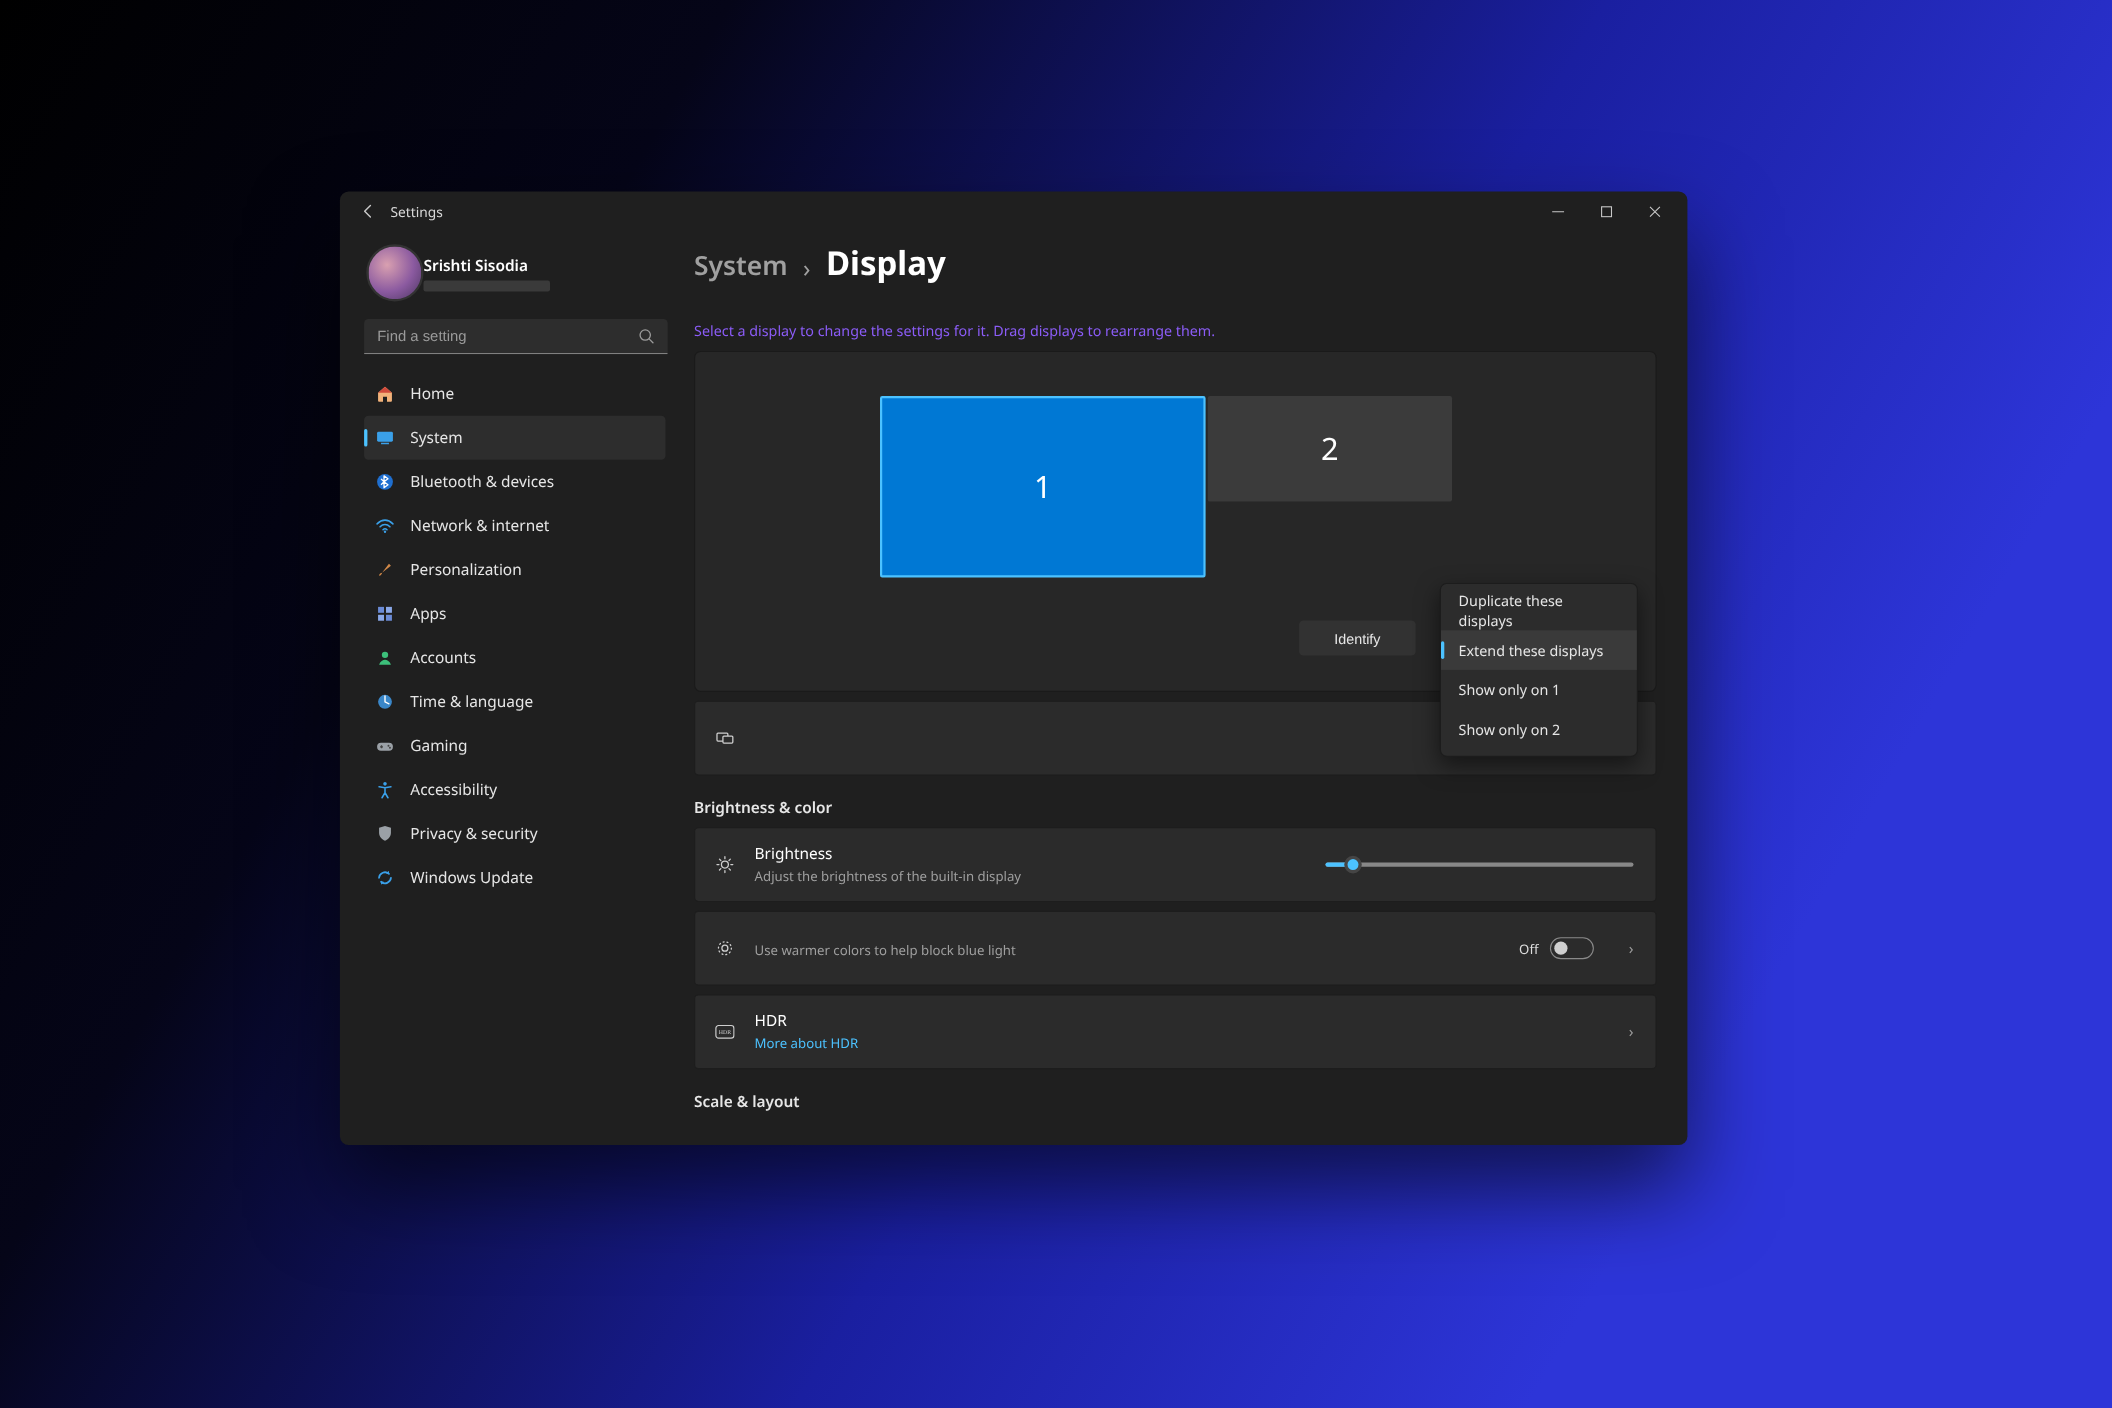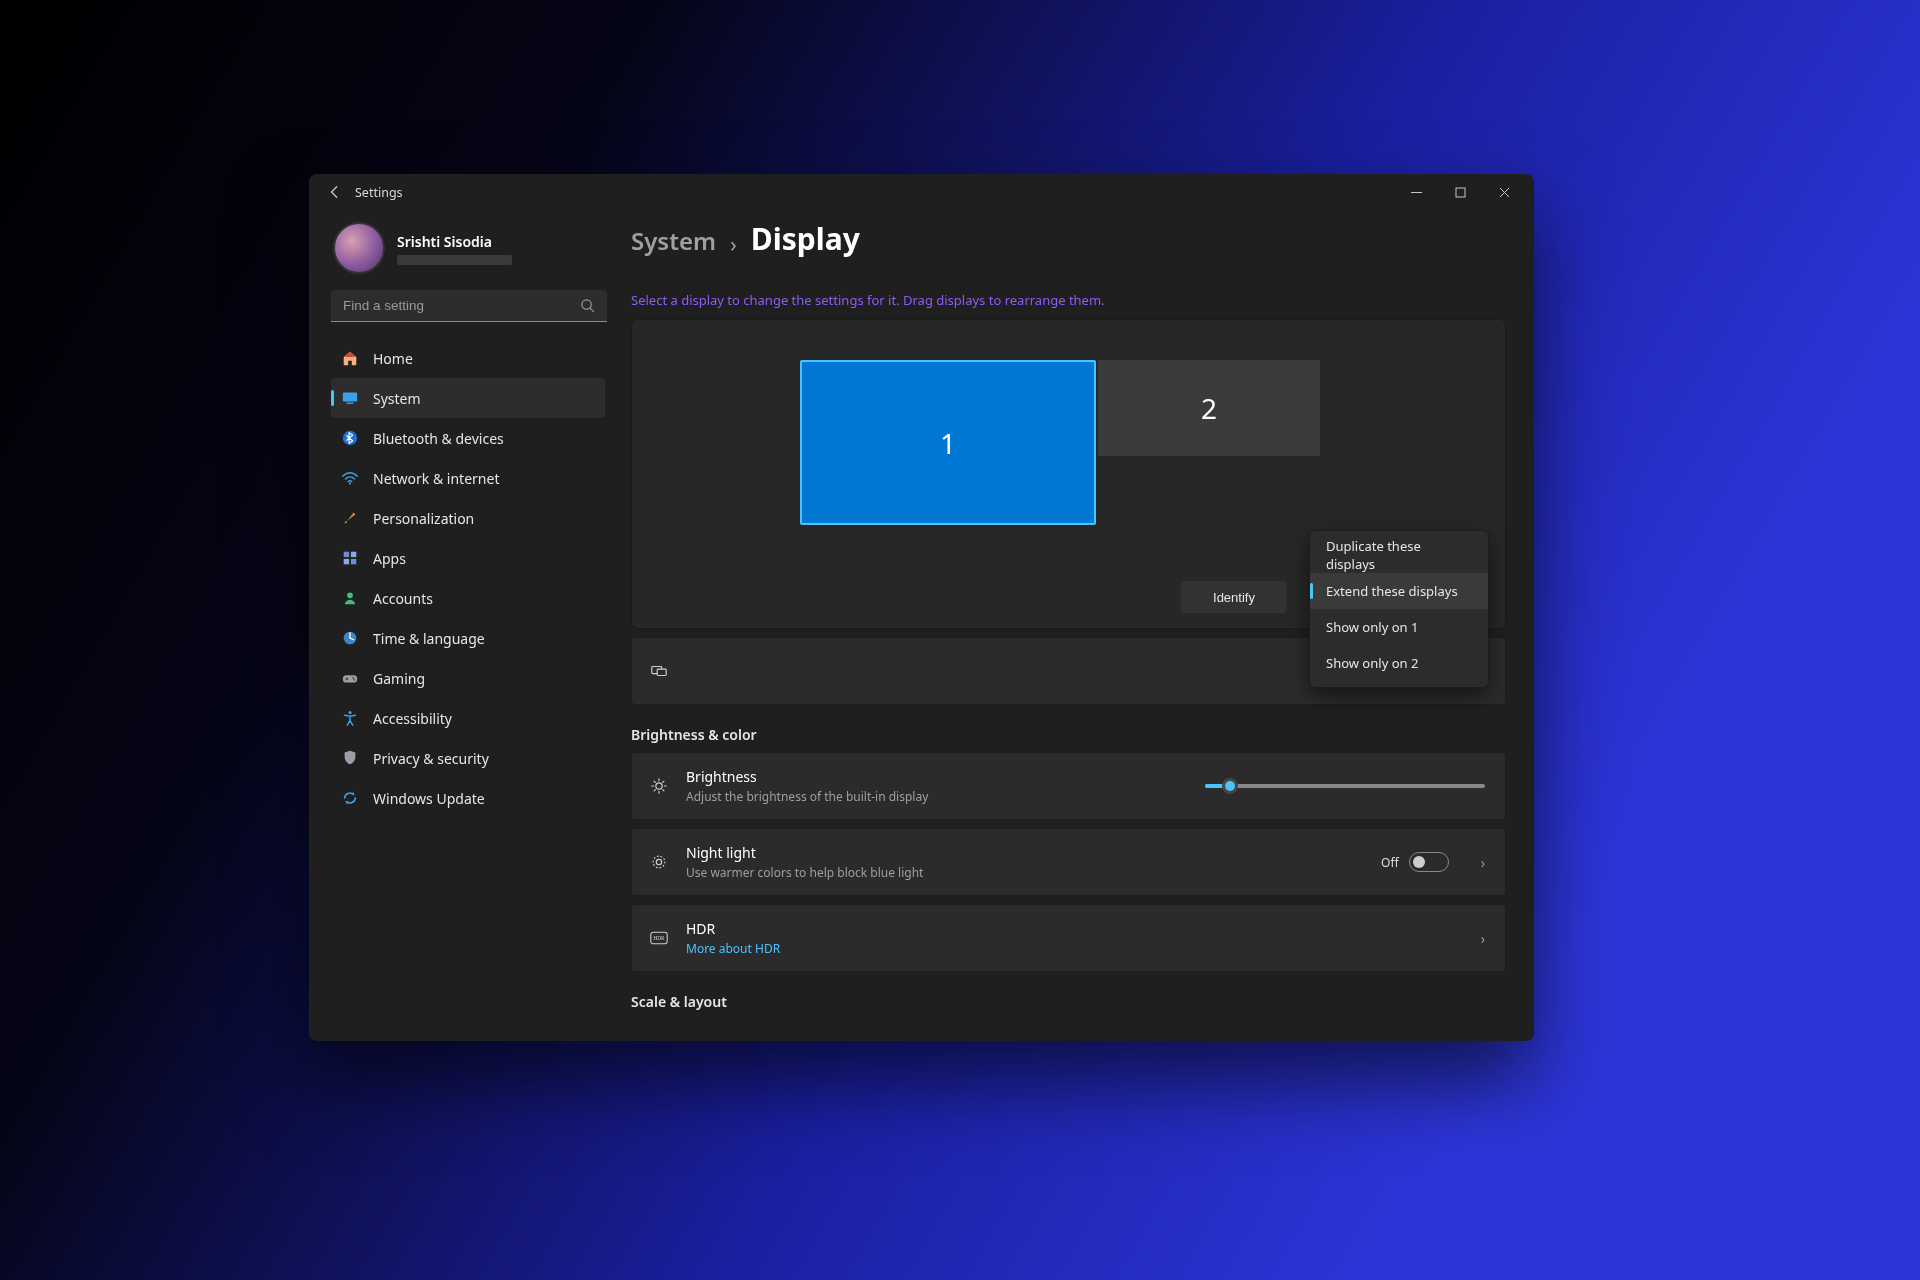--- a/index.html
+++ b/index.html
@@ -18,21 +18,21 @@
   
   .titlebar { height: 36px; display:flex; align-items:center; padding:0 8px; }
   .titlebar .back { width:24px; height:24px; display:flex; align-items:center; justify-content:center; margin:0 8px 0 6px; color:#ccc; cursor:pointer; }
   .titlebar .t-title { font-size:12.5px; color:#d8d8d8; }
   .titlebar .spacer { flex:1; }
   .win-btn { width:44px; height:36px; display:flex; align-items:center; justify-content:center; color:#c8c8c8; }
   .win-btn svg { stroke:#c8c8c8; }
   
   .body { display:flex; height: calc(100% - 36px); }
   .sidebar { width: 306px; padding: 6px 10px 0 22px; }
-  .user { display:flex; align-items:center; gap:12px; margin: 6px 0 16px 2px; }
+  .user { display:flex; align-items:center; margin: 6px 0 16px 2px; }
   .avatar { width:52px; height:52px; border-radius:50%;
     background: radial-gradient(circle at 35% 35%, #d9a0b0, #8b5aa0 55%, #4b3560);
     border:2px solid #333; flex-shrink:0; }
   .user .uname { font-size:14px; font-weight:600; color:#fff; }
   .user .uhandle { font-size:12px; color:#555; background:#3a3a3a; width:115px; height:10px; border-radius:2px; margin-top:4px; }
   .searchwrap { position:relative; margin: 6px 0 16px 0; }
   .search { width: 276px; height:32px; background:#2d2d2d; border:none; border-bottom:1px solid #8a8a8a;
     border-radius:4px 4px 0 0; color:#ccc; padding:0 34px 0 12px; font-size:13.5px; outline:none; }
   .search::placeholder { color:#9a9a9a; }
   .searchwrap .s-ico { position:absolute; right:10px; top:8px; color:#9a9a9a; pointer-events:none; }
@@ -48,21 +48,21 @@
   .breadcrumb { display:flex; align-items:baseline; gap:14px; margin-top:2px; }
   .breadcrumb .bc1 { font-size:24px; font-weight:600; color:#a0a0a0; }
   .breadcrumb .chev { font-size:22px; color:#a0a0a0; transform:translateY(2px); }
   .breadcrumb .bc2 { font-size:30px; font-weight:700; color:#fff; }
   .hint { font-size:13px; color:#8b5cf6; margin:32px 0 10px 0; }
   .arrange { background:#272727; border:1px solid #1a1a1a; border-radius:6px; height:310px; position:relative; }
   .monitors { position:absolute; left:168px; top:40px; display:flex; align-items:flex-start; }
   .mon { display:flex; align-items:center; justify-content:center; font-size:28px; color:#fff; cursor:move; }
   .mon1 { width:296px; height:165px; background:#0078d4; border:2px solid #4cc2ff; border-radius:2px; }
   .mon2 { width:222px; height:96px; background:#3b3b3b; margin-left:2px; border-radius:2px; }
-  .identify { position:absolute; right:218px; bottom:15px; width:106px; height:32px; background:#323232; border:none; color:#e6e6e6; border-radius:4px; font-size:13px; cursor:pointer; }
+  .identify { position:absolute; right:218px; bottom:32px; width:106px; height:32px; background:#323232; border:none; color:#e6e6e6; border-radius:4px; font-size:13px; cursor:pointer; }
   .projmenu { position:absolute; right:16px; bottom:-60px; width:180px; background:#2c2c2c; border:1px solid #1c1c1c; border-radius:6px; padding:6px 0; box-shadow:0 8px 20px rgba(0,0,0,.5); z-index:5; }
   .projmenu .mi { height:36px; display:flex; align-items:center; padding:0 30px 0 16px; font-size:13px; color:#e6e6e6; cursor:pointer; position:relative; }
   .projmenu .mi.sel { background:#3a3a3a; }
   .projmenu .mi.sel::before { content:""; position:absolute; left:0; top:10px; width:3px; height:16px; background:#4cc2ff; border-radius:2px; }
 
   .card { background:#2b2b2b; border:1px solid #1d1d1d; border-radius:4px; margin-top:8px; }
   .row { display:flex; align-items:center; height:66px; padding:0 20px 0 18px; gap:18px; cursor:pointer; }
   .row .ricon { width:18px; height:18px; display:flex; align-items:center; justify-content:center; color:#cfcfcf; }
   .row .rtexts { flex:1; }
   .row .rtitle { font-size:14px; color:#fff; }
@@ -307,21 +307,20 @@
         <div class="row">
           <span class="ricon">
               <svg width="20" height="20" viewBox="0 0 20 20" fill="none">
                 <circle cx="10" cy="10" r="3" stroke="#cfcfcf" stroke-width="1.3"></circle>
                 <g stroke="#cfcfcf" stroke-width="1.3" stroke-linecap="round" stroke-dasharray="1 3">
                   <circle cx="10" cy="10" r="6.5"></circle>
                 </g>
               </svg>
             </span>
           <div class="rtexts">
-            <div class="rtitle">Night light</div>
             <div class="rsub">Use warmer colors to help block blue light</div>
           </div>
           <div class="toggle">
             <span class="lbl">Off</span>
             <div class="switch">
                 <div class="dot"></div>
               </div>
           </div>
           <span class="chevr">›</span>
         </div>

